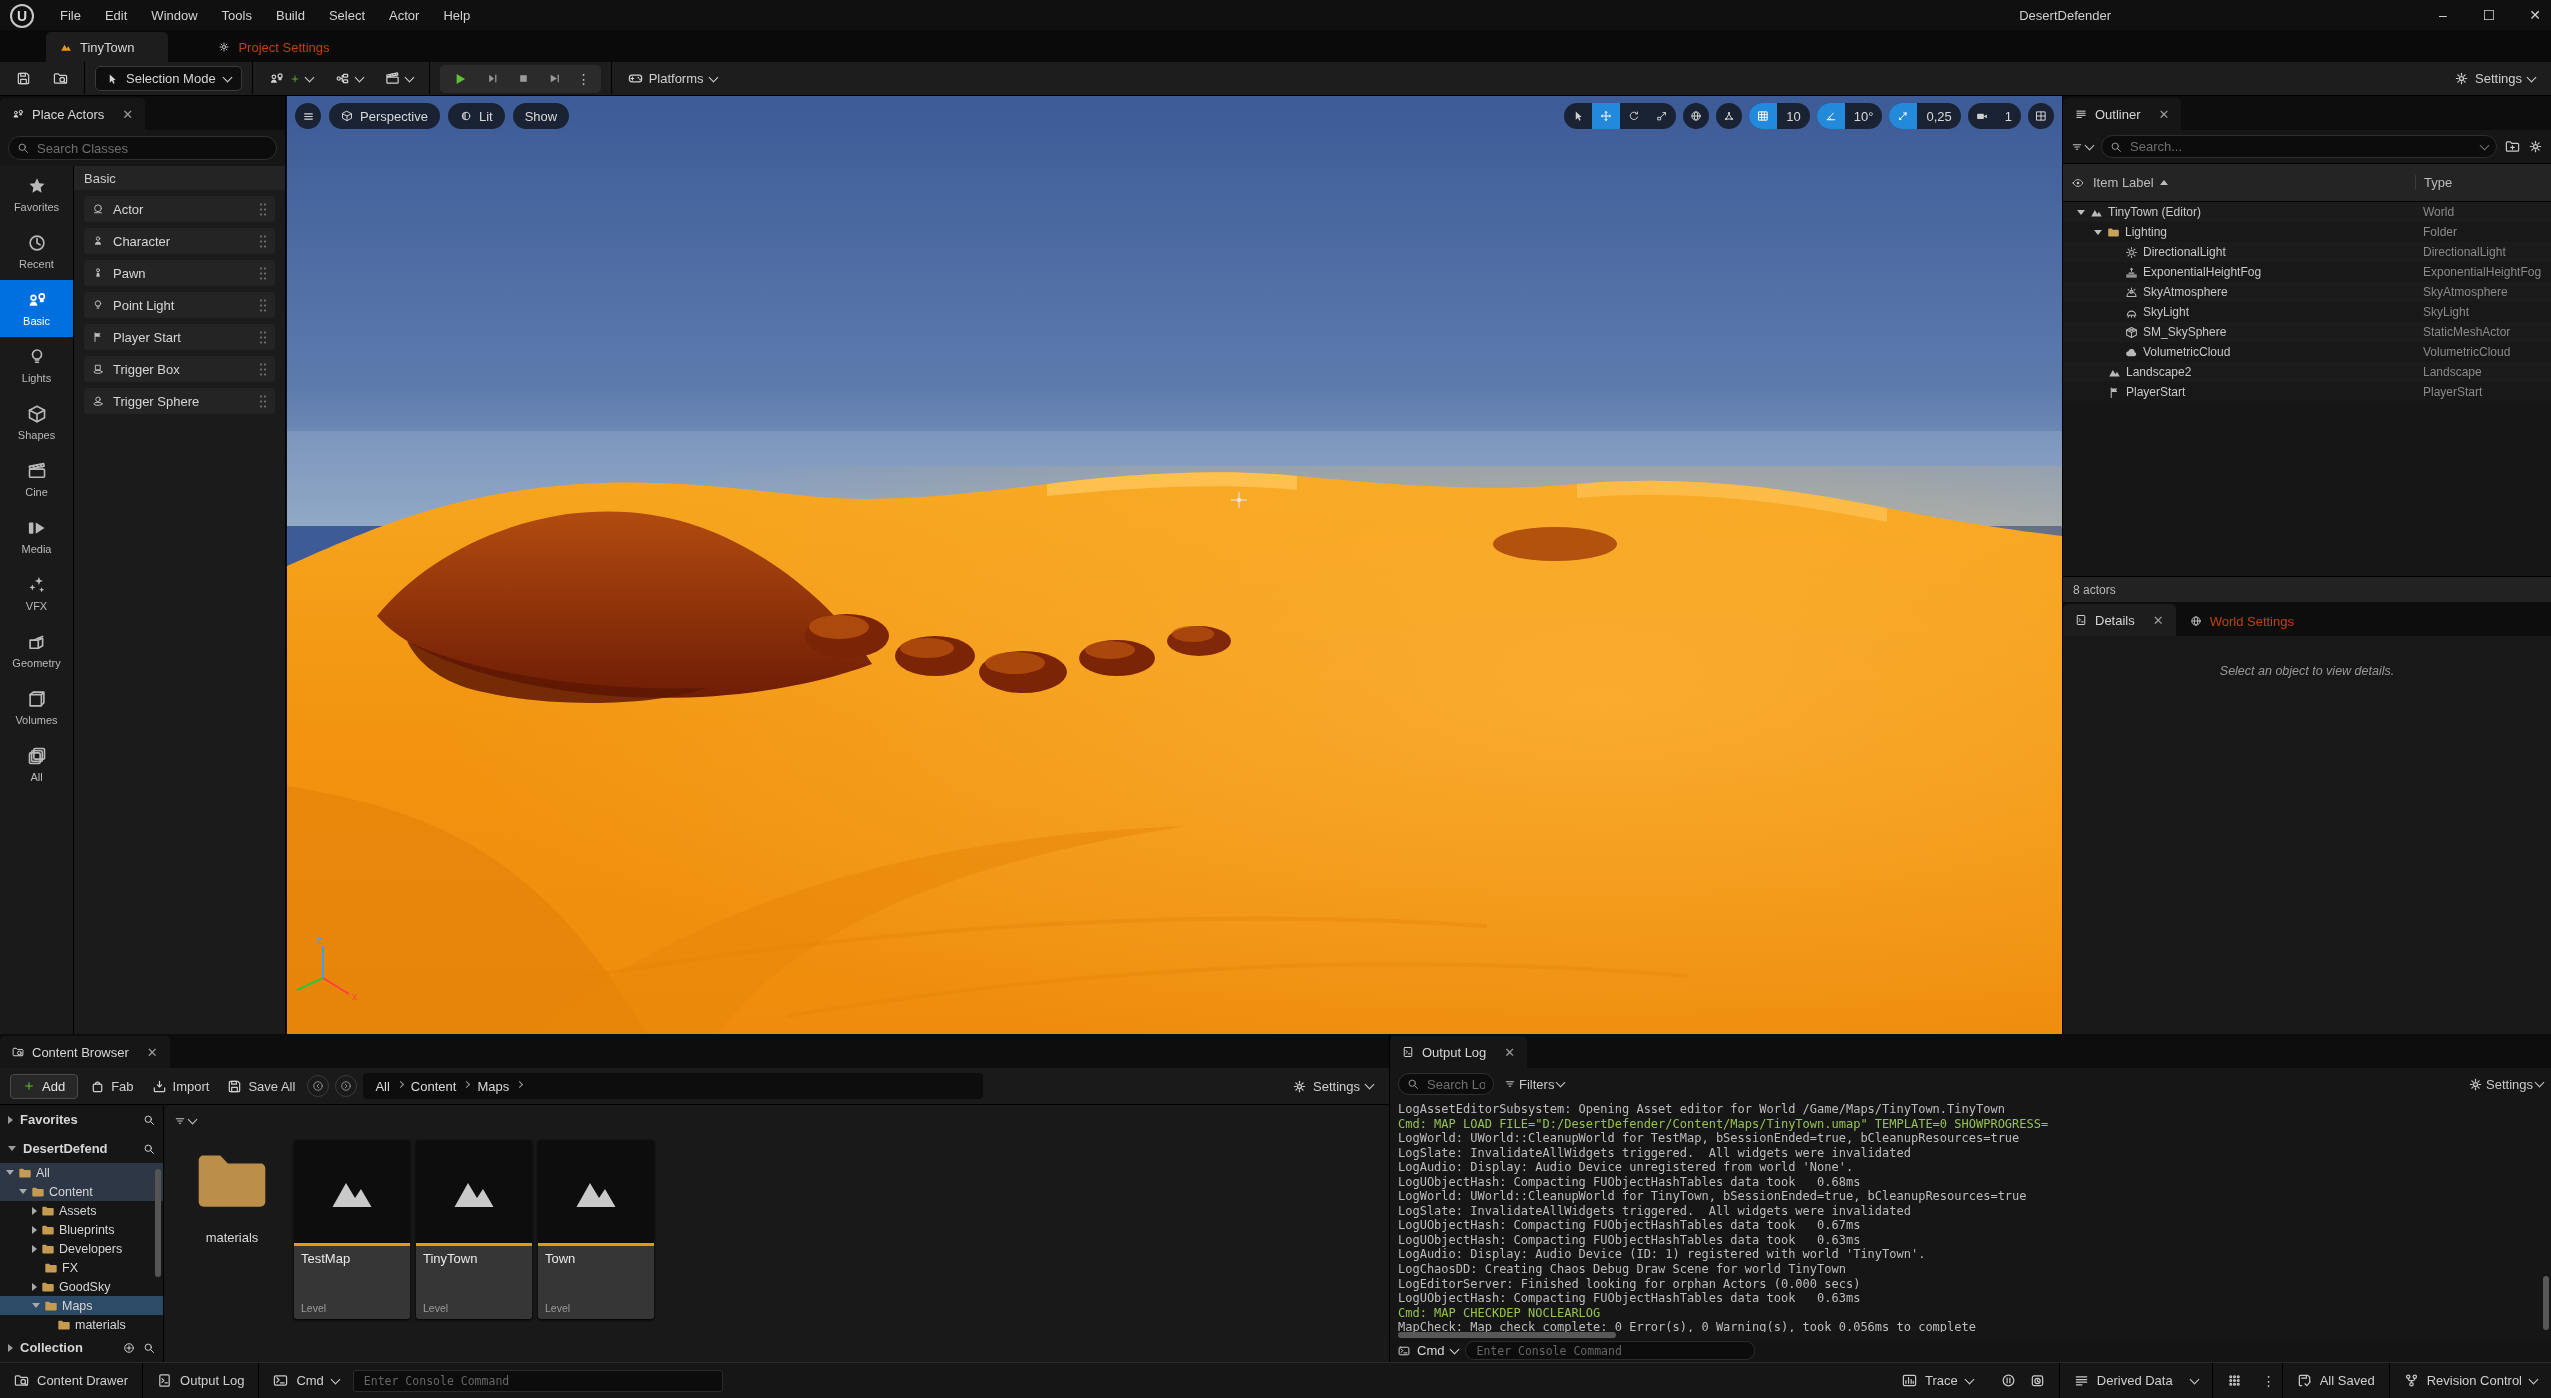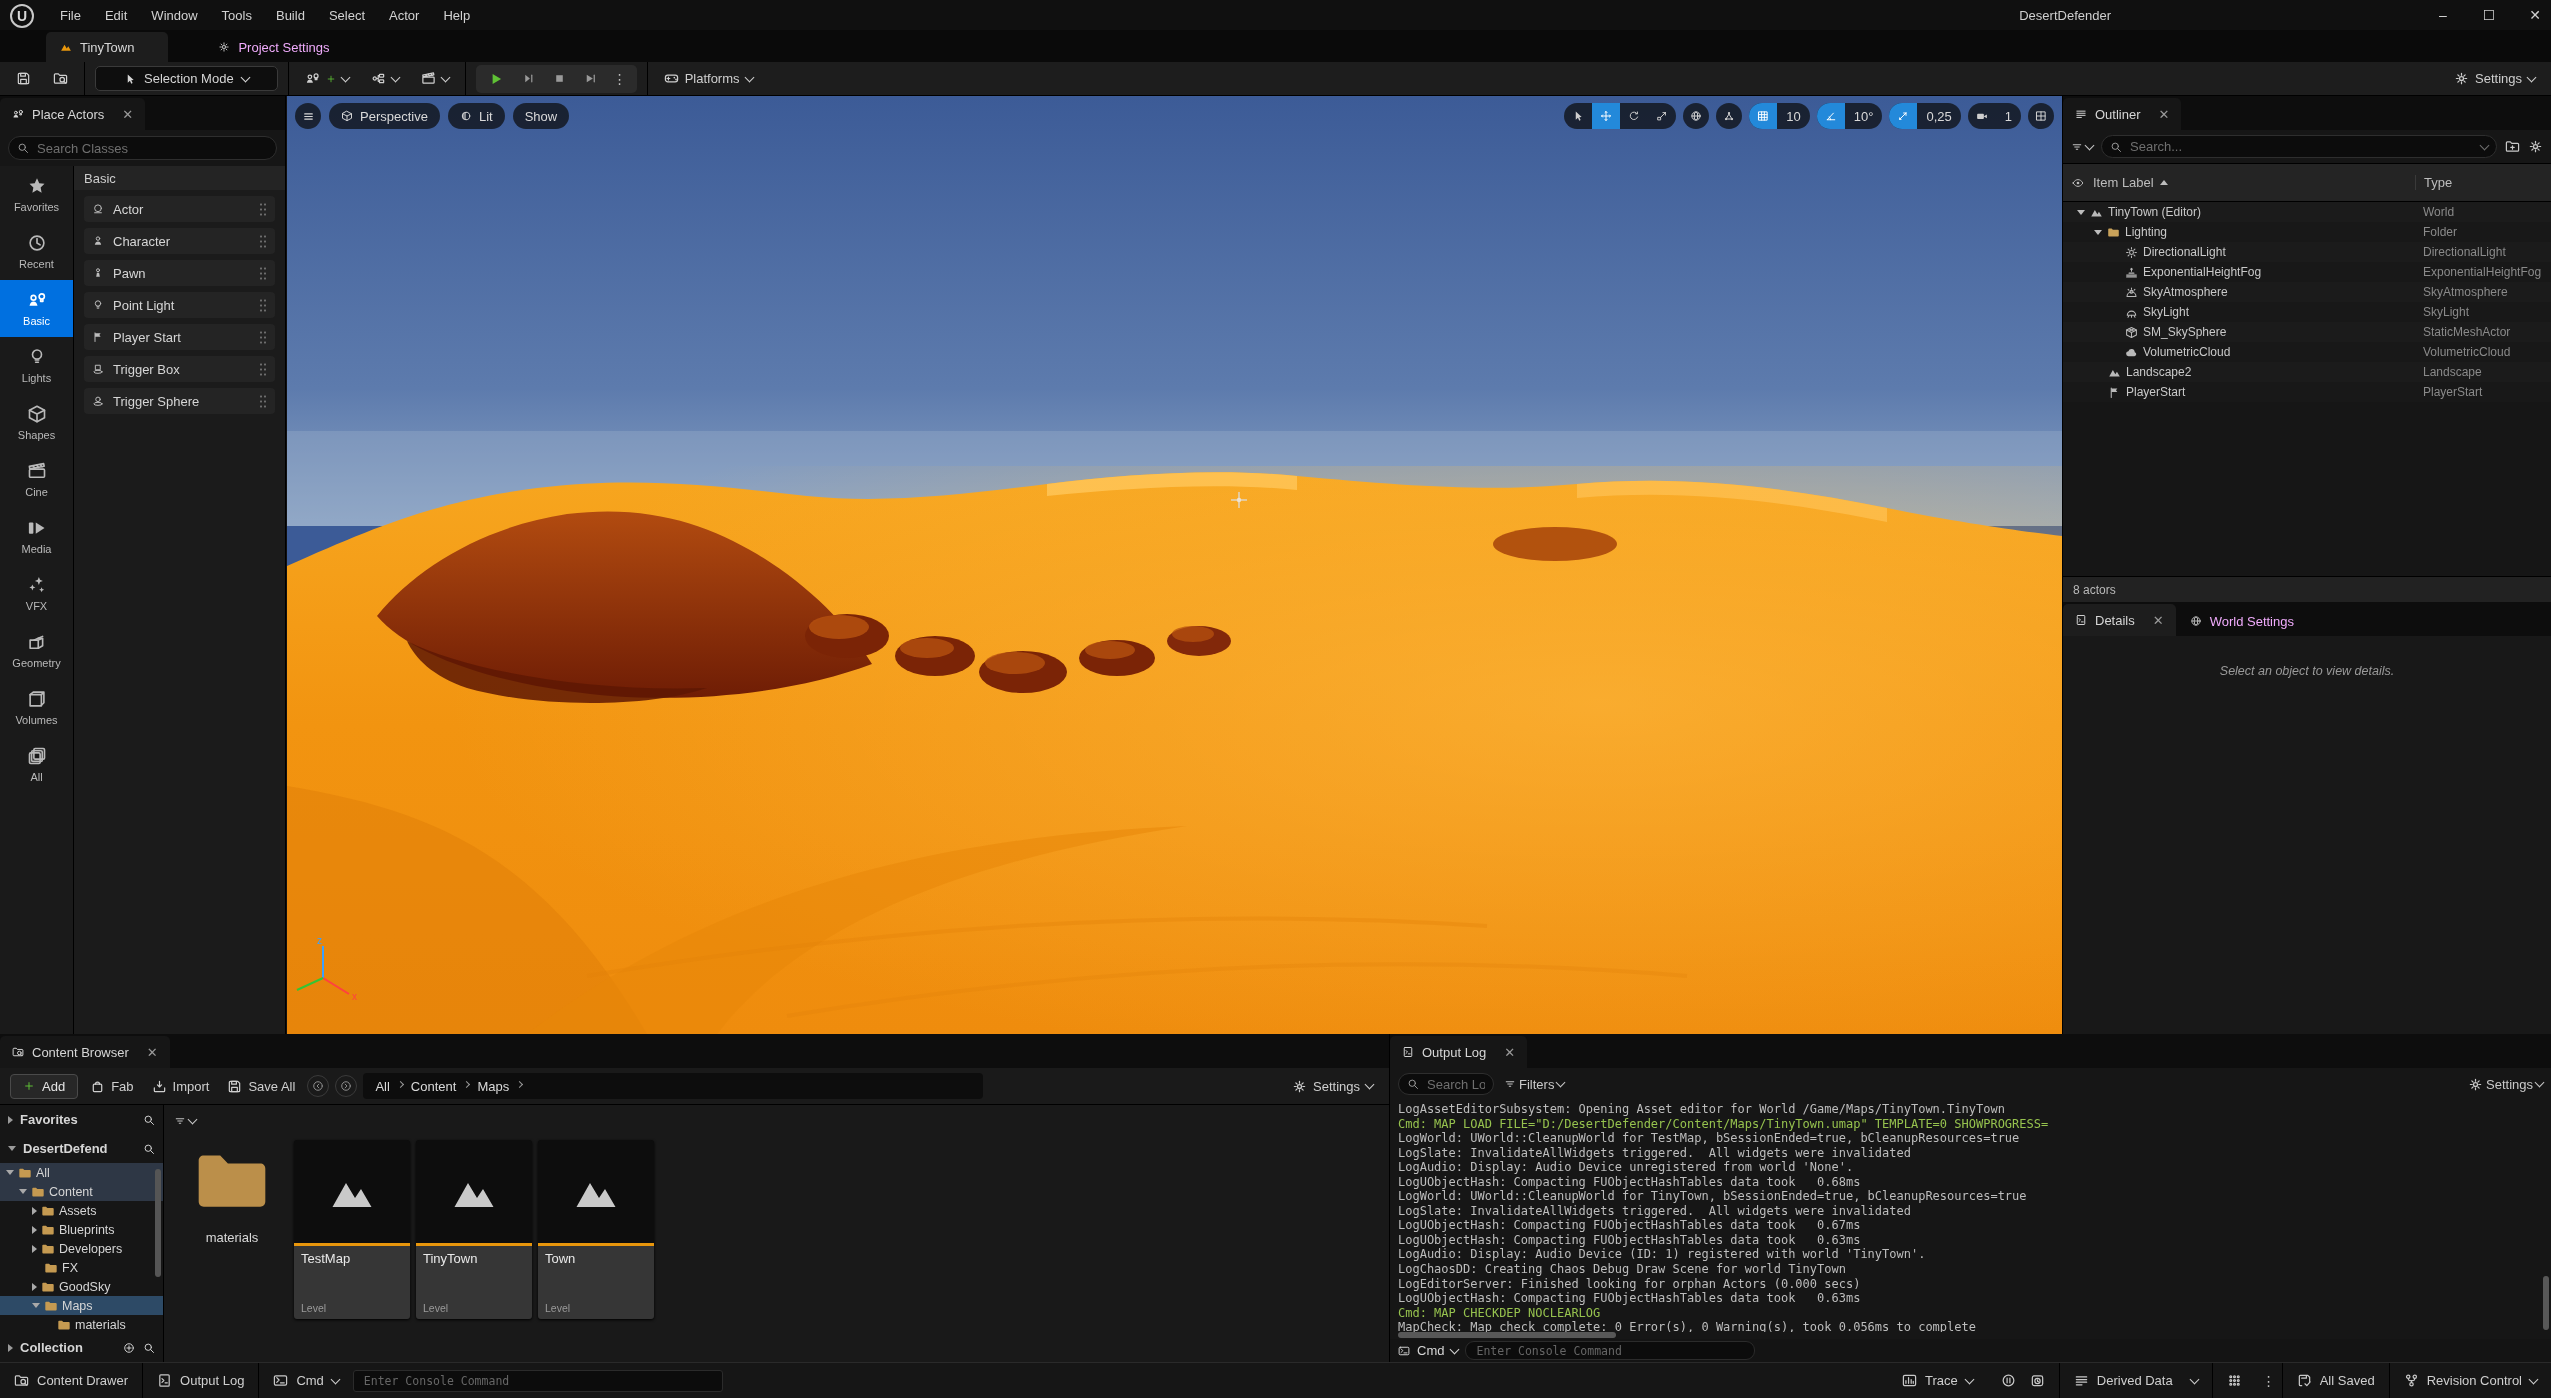--- a/index.html
+++ b/index.html
@@ -23,27 +23,27 @@
   .menus span{padding:4px 12px;color:#d2d2d2;cursor:default;}
   .apptitle{position:absolute;right:440px;color:#cfcfcf;}
   .wbtns{position:absolute;right:6px;display:flex;gap:26px;color:#cfcfcf;font-size:14px;align-items:center;}
   .wbtns span{width:20px;text-align:center;}
 
   
   .tabrow{position:absolute;left:0;top:30px;right:0;height:32px;background:#0a0a0a;display:flex;align-items:flex-end;padding-left:46px;}
   .etab{display:flex;align-items:center;gap:8px;height:30px;padding:0 34px 0 14px;color:#d6d6d6;}
   .etab.active{background:#1d1d1d;border-radius:5px 5px 0 0;}
   .etab .ic{color:#e8960c;}
-  .etab.ghost{color:#f0abfc;}
+  .etab.ghost{color:#c2410c;}
   .etab.ghost .ic{color:#bdbdbd;}
 
   
   .toolbar{position:absolute;left:0;top:62px;right:0;height:34px;background:#1d1d1d;display:flex;align-items:center;gap:10px;padding:0 10px;border-bottom:1px solid #000;}
   .tbtn{display:flex;align-items:center;gap:6px;color:#cfcfcf;padding:4px 6px;border-radius:4px;}
-  .pillbtn{display:flex;align-items:center;gap:8px;background:#0e0e0e;border:1px solid #3a3a3a;border-radius:5px;padding:4px 28px;color:#d6d6d6;}
+  .pillbtn{display:flex;align-items:center;gap:8px;background:#0e0e0e;border:1px solid #3a3a3a;border-radius:5px;padding:4px 10px;color:#d6d6d6;}
   .playgrp{display:flex;align-items:center;background:#2b2b2b;border-radius:5px;padding:2px 4px;gap:2px;}
   .playgrp .tbtn{padding:3px 7px;}
   .green{color:#5fc135;}
   .graybtn{color:#9a9a9a;}
   .kebab{color:#bdbdbd;font-size:14px;letter-spacing:0;padding:0 6px;}
   .spacer{flex:1;}
 
   
   .main{position:absolute;left:0;top:96px;width:2551px;height:938px;}
   .place{position:absolute;left:0;top:0;width:286px;height:938px;background:#161616;border-right:1px solid #000;display:flex;flex-direction:column;}

